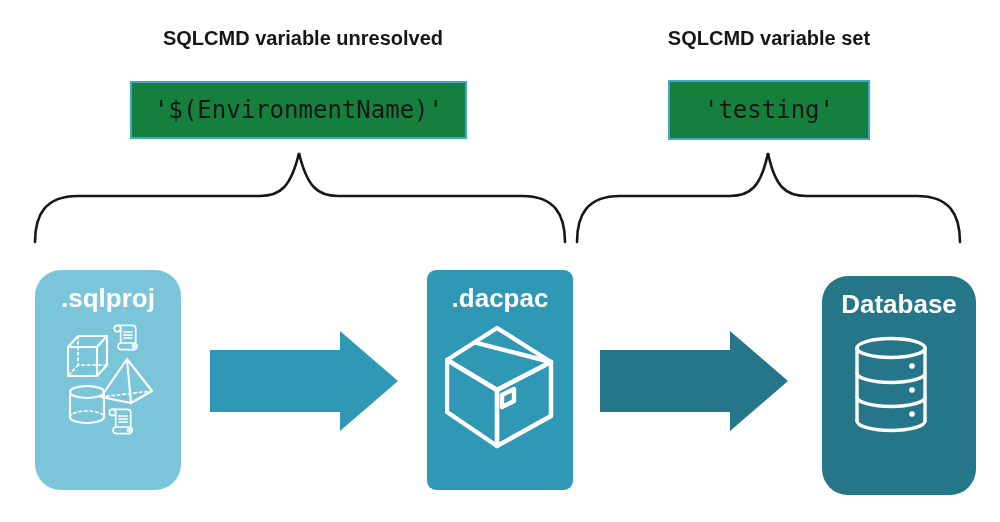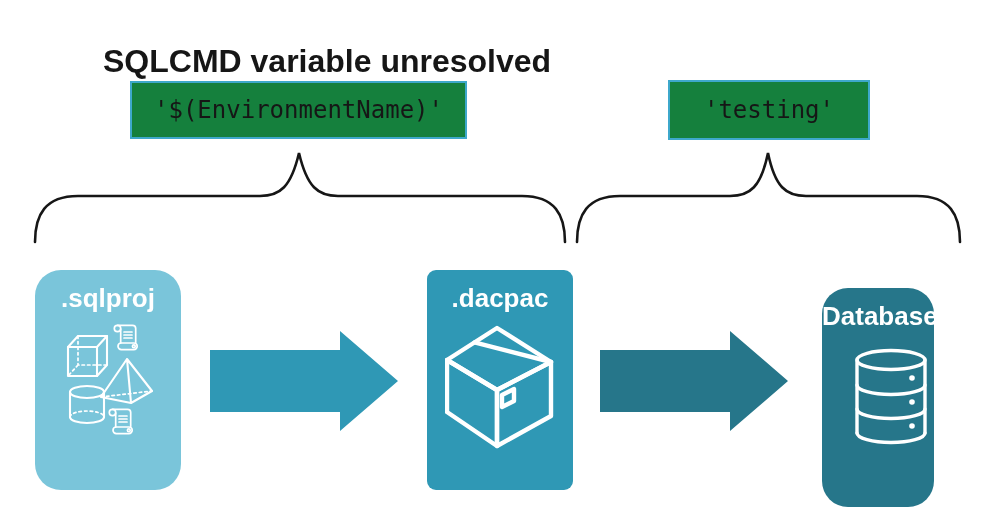--- a/index.html
+++ b/index.html
@@ -10,26 +10,25 @@
   }
   #canvas{
     position:relative;
     width:1000px;height:522px;
     background:var(--background,#ffffff);
     overflow:hidden;
   }
   .heading{
     position:absolute;
     text-align:center;
-    font-size:32px;
+    font-size:20px;
     font-weight:bold;
     color:var(--ink,#161616);
     letter-spacing:0px;
     white-space:nowrap;
-    margin-top:16px;
   }
   .code-box{
     position:absolute;
     border:2.5px solid var(--code-border,#3EA8CB);
     background:#15803d;
     display:flex;align-items:center;justify-content:center;
     box-sizing:border-box;
   }
   .code-text{
     font-family:"DejaVu Sans Mono", monospace;
@@ -46,21 +45,21 @@
     stroke-linecap:round;
   }
   .card{
     position:absolute;
     border-radius:26px;
     top:270px;
     height:220px;
   }
   .card-sqlproj{left:35px;width:146px;background:var(--sqlproj-bg,#7AC5DA);}
   .card-dacpac{left:427px;width:146px;background:var(--dacpac-bg,#2F98B5);border-radius:9px;}
-  .card-database{left:822px;top:288px;width:112px;height:219px;background:var(--database-bg,#26768A);}
+  .card-database{left:822px;top:276px;width:154px;height:219px;background:var(--database-bg,#26768A);}
   .card-label{
     position:absolute;
     left:0;right:0;top:13px;
     text-align:center;
     color:var(--label-text,#ffffff);
     font-size:26px;
     font-weight:bold;
     white-space:nowrap;
   }
   .icon-svg{position:absolute;}
@@ -89,20 +88,21 @@
   .mini-dash{stroke-width:1.7;stroke-dasharray:2.5 3;}
   .pkg{stroke-width:4.4;}
   .db{stroke-width:3.4;}
 </style>
 </head>
 <body>
 
 <div id="canvas">
 
   <div class="heading" style="left:103px;top:27px;width:400px;">SQLCMD variable unresolved</div>
+  <div class="heading" style="left:569px;top:27px;width:400px;">SQLCMD variable set</div>
 
   <div class="code-box" style="left:130px;top:81px;width:337px;height:58px;">
     <span class="code-text">'$(EnvironmentName)'</span>
   </div>
   <div class="code-box" style="left:668px;top:80px;width:202px;height:60px;text-align:right;">
     <span class="code-text">'testing'</span>
   </div>
 
   <svg class="braces" width="1000" height="110" viewBox="0 0 1000 110">
     <path d="M 35 97 C 35 70 45 51 78 51 L 260 51 C 280 51 291 42 299 8 C 307 42 318 51 338 51 L 522 51 C 555 51 565 70 565 97"></path>

